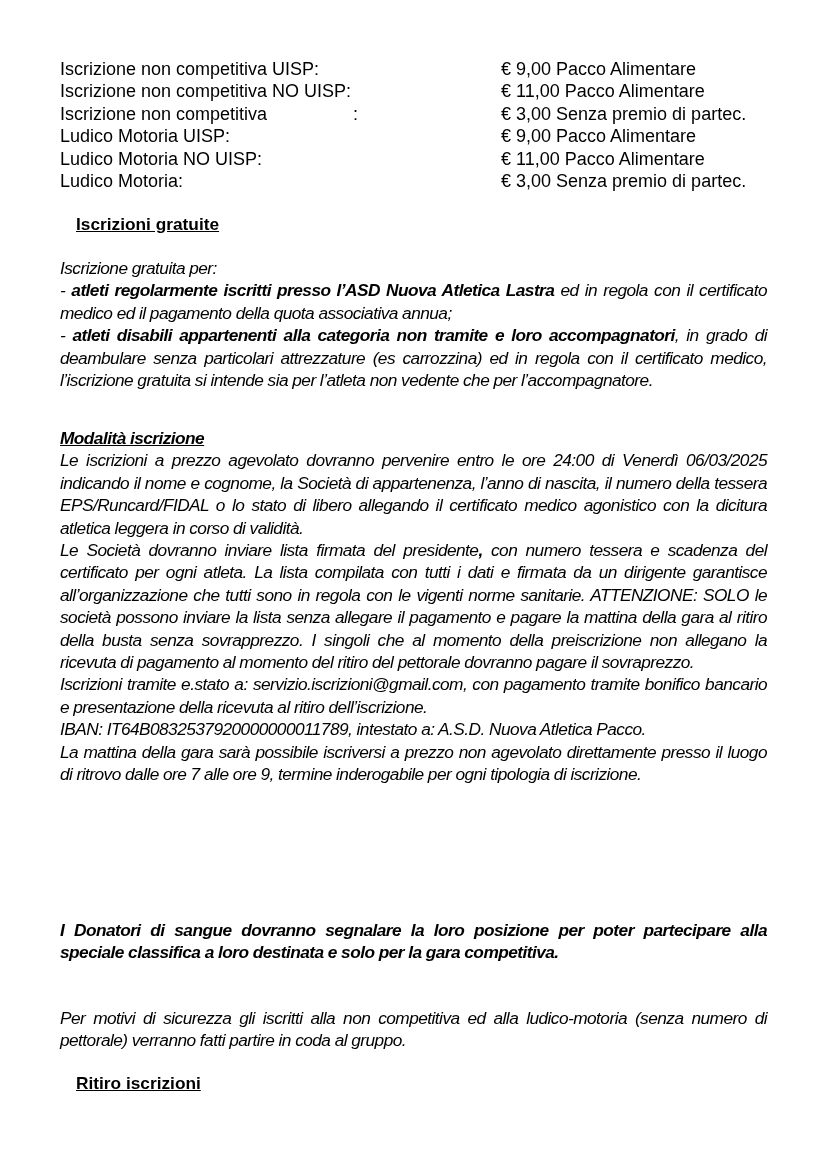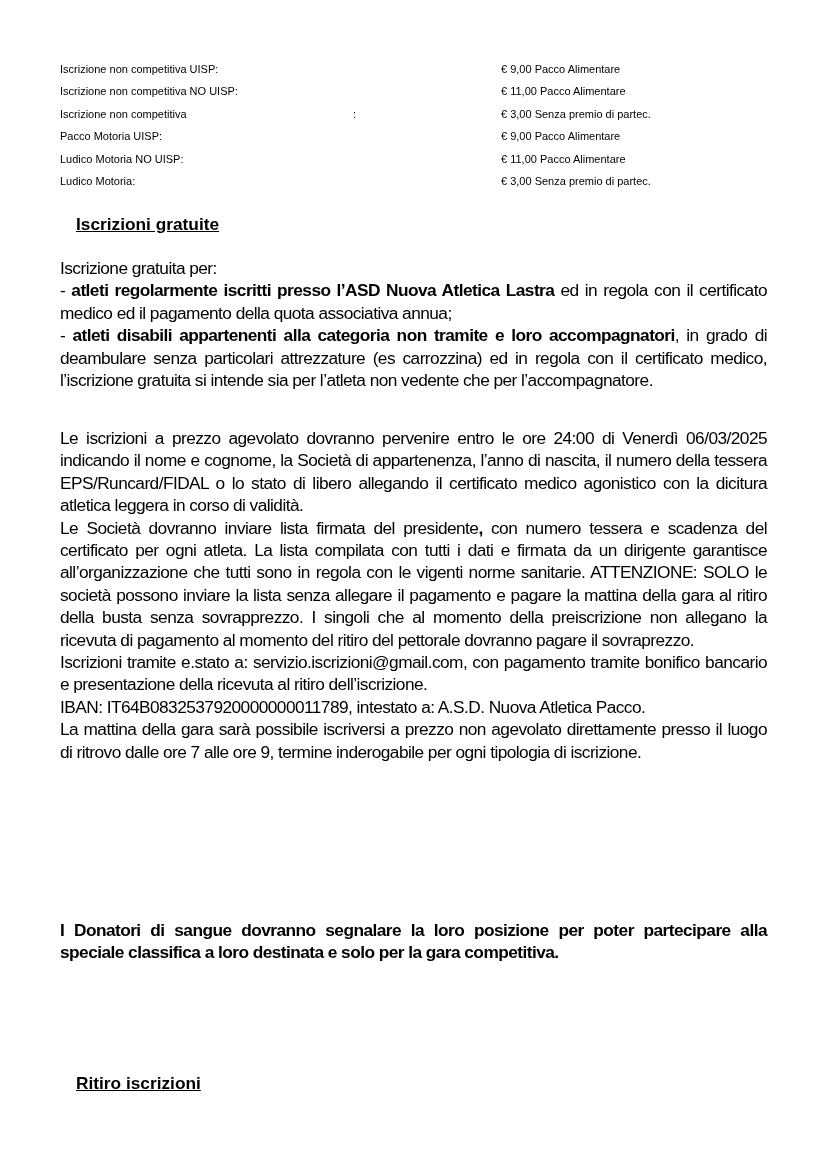--- a/index.html
+++ b/index.html
@@ -1,24 +1,24 @@
 <!DOCTYPE html>
 <html><head>
 <meta charset="utf-8">
 <style>
   html, body { margin: 0; padding: 0; background: #ffffff; }
   body { width: 826px; height: 1169px; position: relative; overflow: hidden; color: #000; }
   .page { position: absolute; left: 60px; top: 58px; width: 707px; }
-  .fees { font-family: "Liberation Sans", sans-serif; font-size: 11px; line-height: 22.4px; }
+  .fees { font-family: "Liberation Sans", sans-serif; font-size: 18px; line-height: 22.4px; }
   .fee-row { position: relative; height: 22.4px; white-space: nowrap; }
   .fee-label { position: absolute; left: 0; top: 0; }
   .fee-colon { position: absolute; left: 293px; top: 0; }
   .fee-value { position: absolute; left: 441px; top: 0; }
   .heading-arial { font-family: "Liberation Sans", sans-serif; font-weight: bold; font-size: 17.3px; text-decoration: underline; line-height: 22px; margin-left: 16px; }
-  .narrow { font-family: "Liberation Sans", sans-serif; font-size: 17.3px; line-height: 22.4px; text-align: justify; transform-origin: 0 0; }
+  .narrow { font-family: "Liberation Sans", sans-serif; font-size: 17.3px; line-height: 22.4px; text-align: justify; transform-origin: 0 0; font-style: italic; }
   .narrow p { margin: 0; }
   .narrow .heading { font-weight: bold; text-decoration: underline; }
   b { font-weight: bold; }
   .sec1 { position: absolute; top: 155px; left: 0; }
   .sec2 { position: absolute; top: 199px; left: 0; width: 707px; }
   .sec3 { position: absolute; top: 369px; left: 0; width: 707px; }
   .sec4 { position: absolute; top: 861px; left: 0; width: 707px; }
   .sec5 { position: absolute; top: 949px; left: 0; width: 707px; }
   .sec6 { position: absolute; top: 1014px; left: 0; }
   .txt { letter-spacing: -0.55px; word-spacing: 0px; }
@@ -38,21 +38,21 @@
       <span class="fee-label">Iscrizione non competitiva NO UISP:</span>
       <span class="fee-colon"></span>
       <span class="fee-value">€ 11,00 Pacco Alimentare</span>
     </div>
     <div class="fee-row">
       <span class="fee-label">Iscrizione non competitiva</span>
       <span class="fee-colon">:</span>
       <span class="fee-value">€ 3,00 Senza premio di partec.</span>
     </div>
     <div class="fee-row">
-      <span class="fee-label">Pacco Motoria UISP:</span>
+      <span class="fee-label">Ludico Motoria UISP:</span>
       <span class="fee-colon"></span>
       <span class="fee-value">€ 9,00 Pacco Alimentare</span>
     </div>
     <div class="fee-row">
       <span class="fee-label">Ludico Motoria NO UISP:</span>
       <span class="fee-colon"></span>
       <span class="fee-value">€ 11,00 Pacco Alimentare</span>
     </div>
     <div class="fee-row">
       <span class="fee-label">Ludico Motoria:</span>
@@ -63,27 +63,31 @@
 
   <div class="sec1 heading-arial">Iscrizioni gratuite</div>
 
   <div class="sec2 narrow txt">
     <p>Iscrizione gratuita per:</p>
     <p><span>- </span><b>atleti regolarmente iscritti presso l’ASD Nuova Atletica Lastra</b><span> ed in regola con il certificato medico ed il pagamento della quota associativa annua;</span></p>
     <p><span>- </span><b>atleti disabili appartenenti alla categoria non tramite e loro accompagnatori</b><span>, in grado di deambulare senza particolari attrezzature (es carrozzina) ed in regola con il certificato medico, l’iscrizione gratuita si intende sia per l’atleta non vedente che per l’accompagnatore.</span></p>
   </div>
 
   <div class="sec3 narrow txt">
+    <p class="heading">Modalità iscrizione</p>
     <p>Le iscrizioni a prezzo agevolato dovranno pervenire entro le ore 24:00 di Venerdì 06/03/2025 indicando il nome e cognome, la Società di appartenenza, l’anno di nascita, il numero della tessera EPS/Runcard/FIDAL o lo stato di libero allegando il certificato medico agonistico con la dicitura atletica leggera in corso di validità.</p>
     <p><span>Le Società dovranno inviare lista firmata del presidente</span><b>,</b><span> con numero tessera e scadenza del certificato per ogni atleta. La lista compilata con tutti i dati e firmata da un dirigente garantisce all’organizzazione che tutti sono in regola con le vigenti norme sanitarie. ATTENZIONE: SOLO le società possono inviare la lista senza allegare il pagamento e pagare la mattina della gara al ritiro della busta senza sovrapprezzo. I singoli che al momento della preiscrizione non allegano la ricevuta di pagamento al momento del ritiro del pettorale dovranno pagare il sovraprezzo.</span></p>
     <p><span>Iscrizioni tramite e.stato a: </span><span>servizio.iscrizioni@gmail.com</span><span>, con pagamento tramite bonifico bancario e presentazione della ricevuta al ritiro dell’iscrizione.</span></p>
     <p>IBAN: IT64B0832537920000000011789, intestato a: A.S.D. Nuova Atletica Pacco.</p>
     <p>La mattina della gara sarà possibile iscriversi a prezzo non agevolato direttamente presso il luogo di ritrovo dalle ore 7 alle ore 9, termine inderogabile per ogni tipologia di iscrizione.</p>
   </div>
 
   <div class="sec4 narrow txt">
     <p><b>I Donatori di sangue dovranno segnalare la loro posizione per poter partecipare alla speciale classifica a loro destinata e solo per la gara competitiva.</b></p>
   </div>
 
+  <div class="sec5 narrow txt">
+    <p>Per motivi di sicurezza gli iscritti alla non competitiva ed alla ludico-motoria (senza numero di pettorale) verranno fatti partire in coda al gruppo.</p>
+  </div>
 
   <div class="sec6 heading-arial">Ritiro iscrizioni</div>
 
 </div>
 
 </body></html>

